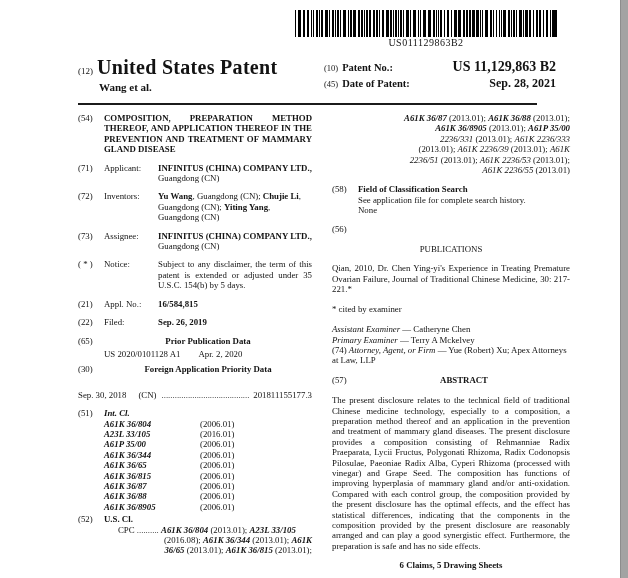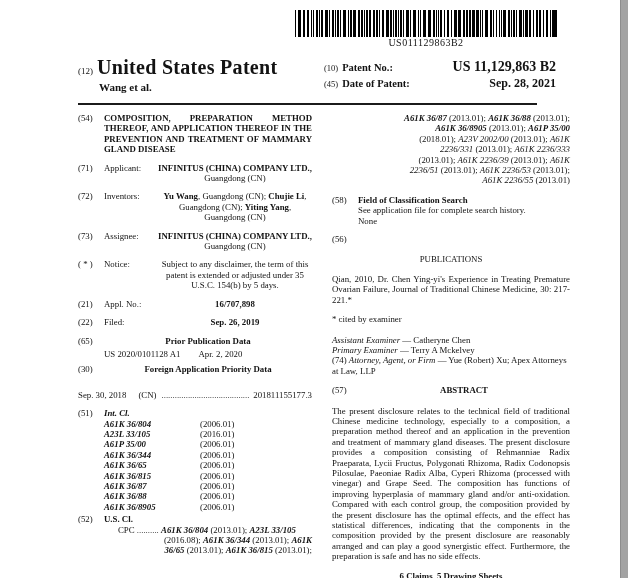--- a/index.html
+++ b/index.html
@@ -36,21 +36,21 @@
 
   .sec{display:flex;margin-bottom:8px;}
   .sec-num{width:26px;flex:none;}
   .sec-body{flex:1;min-width:0;}
   .bold{font-weight:bold;}
   .just{text-align:justify;}
   .center{text-align:center;}
 
   .fld{display:flex;}
   .fld-label{width:54px;flex:none;}
-  .fld-value{flex:1;min-width:0;text-align:center;}
+  .fld-value{flex:1;min-width:0;}
 
   .pub-line{display:flex;gap:18px;margin-top:3px;}
   .foreign-line{display:flex;margin-bottom:8px;align-items:baseline;}
   .foreign-line .fdate{flex:none;margin-right:12px;}
   .foreign-line .fcountry{flex:none;margin-right:5px;}
   .foreign-line .fdots{flex:1;overflow:hidden;white-space:nowrap;}
   .foreign-line .fapp{flex:none;margin-left:4px;}
 
   .intcl-row{display:flex;}
   .intcl-code{width:96px;flex:none;font-weight:bold;font-style:italic;}
@@ -136,21 +136,21 @@
         <div class="sec-body fld">
           <span class="fld-label">Notice:</span>
           <span class="fld-value just">Subject to any disclaimer, the term of this patent is extended or adjusted under 35 U.S.C. 154(b) by 5 days.</span>
         </div>
       </div>
 
       <div class="sec">
         <span class="sec-num">(21)</span>
         <div class="sec-body fld">
           <span class="fld-label">Appl. No.:</span>
-          <span class="fld-value bold">16/707,898</span>
+          <span class="fld-value bold">16/584,815</span>
         </div>
       </div>
 
       <div class="sec">
         <span class="sec-num">(22)</span>
         <div class="sec-body fld">
           <span class="fld-label">Filed:</span>
           <span class="fld-value bold">Sep. 26, 2019</span>
         </div>
       </div>
@@ -234,21 +234,20 @@
               <div><b><i>36/65</i></b> (2013.01); <b><i>A61K 36/815</i></b> (2013.01);</div>
             </div>
         </div>
       </div>
     </div>
 
     <div class="col-right">
       <div class="cpc-cont">
           <div><b><i>A61K 36/87</i></b> (2013.01); <b><i>A61K 36/88</i></b> (2013.01);</div>
           <div><b><i>A61K 36/8905</i></b> (2013.01); <b><i>A61P 35/00</i></b></div>
-          <div>(2018.01); <i>A23V 2002/00</i> (2013.01); <i>A61K</i></div>
           <div><i>2236/331</i> (2013.01); <i>A61K 2236/333</i></div>
           <div>(2013.01); <i>A61K 2236/39</i> (2013.01); <i>A61K</i></div>
           <div><i>2236/51</i> (2013.01); <i>A61K 2236/53</i> (2013.01);</div>
           <div><i>A61K 2236/55</i> (2013.01)</div>
         </div>
 
       <div class="sec">
         <span class="sec-num">(58)</span>
         <div class="sec-body">
           <div class="bold">Field of Classification Search</div>

